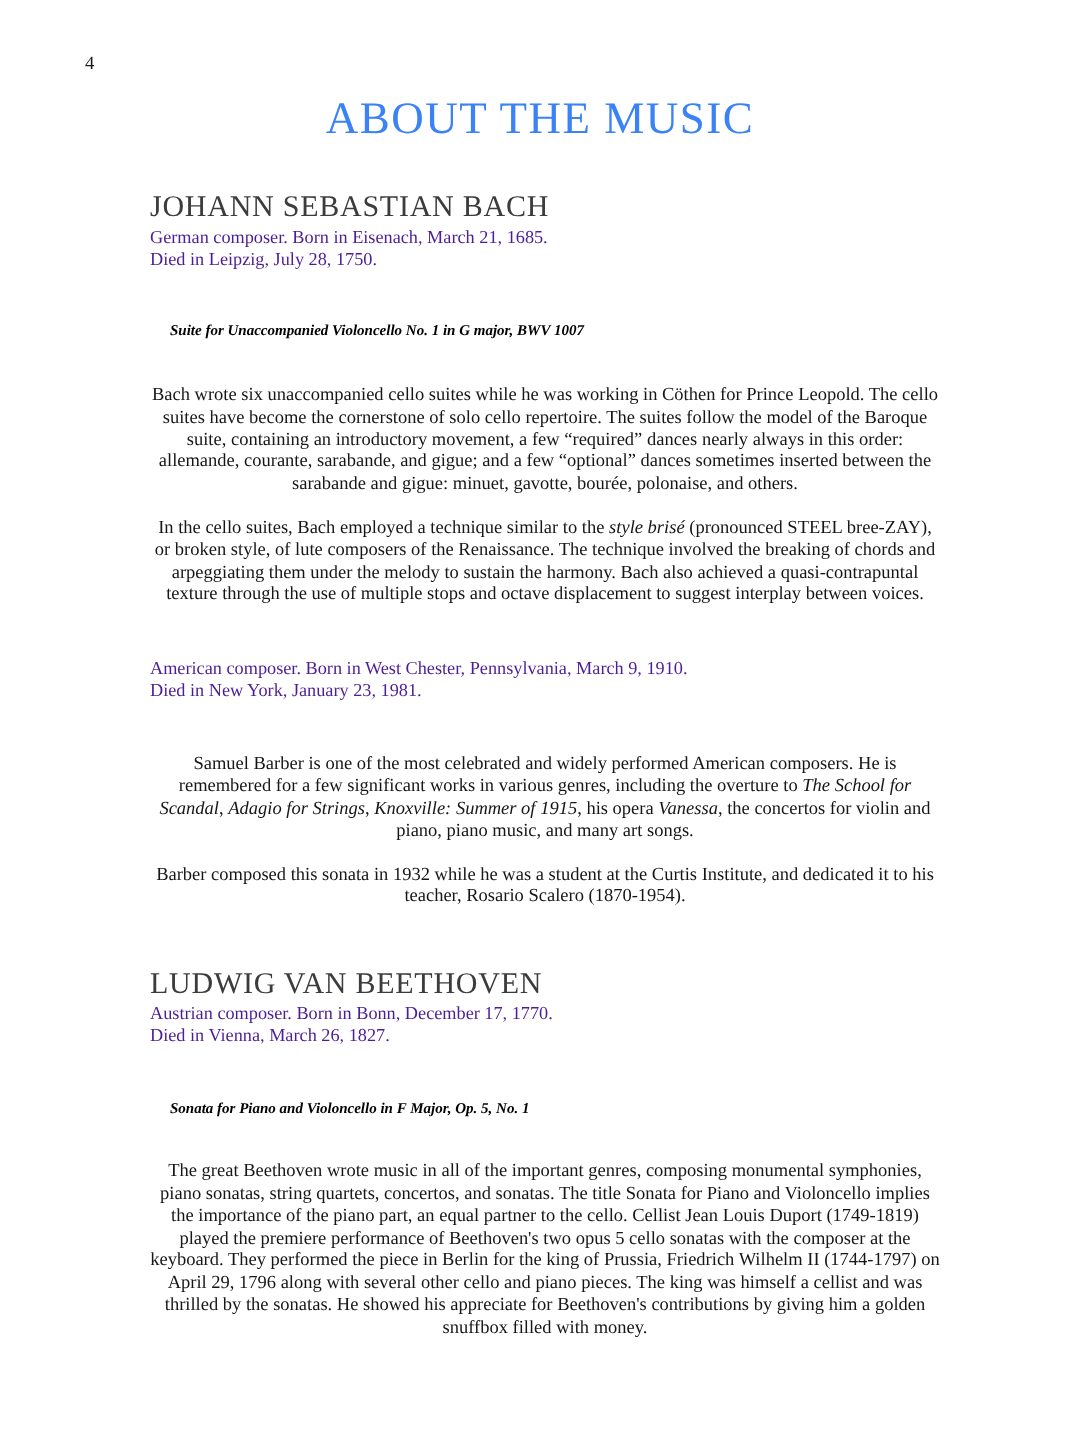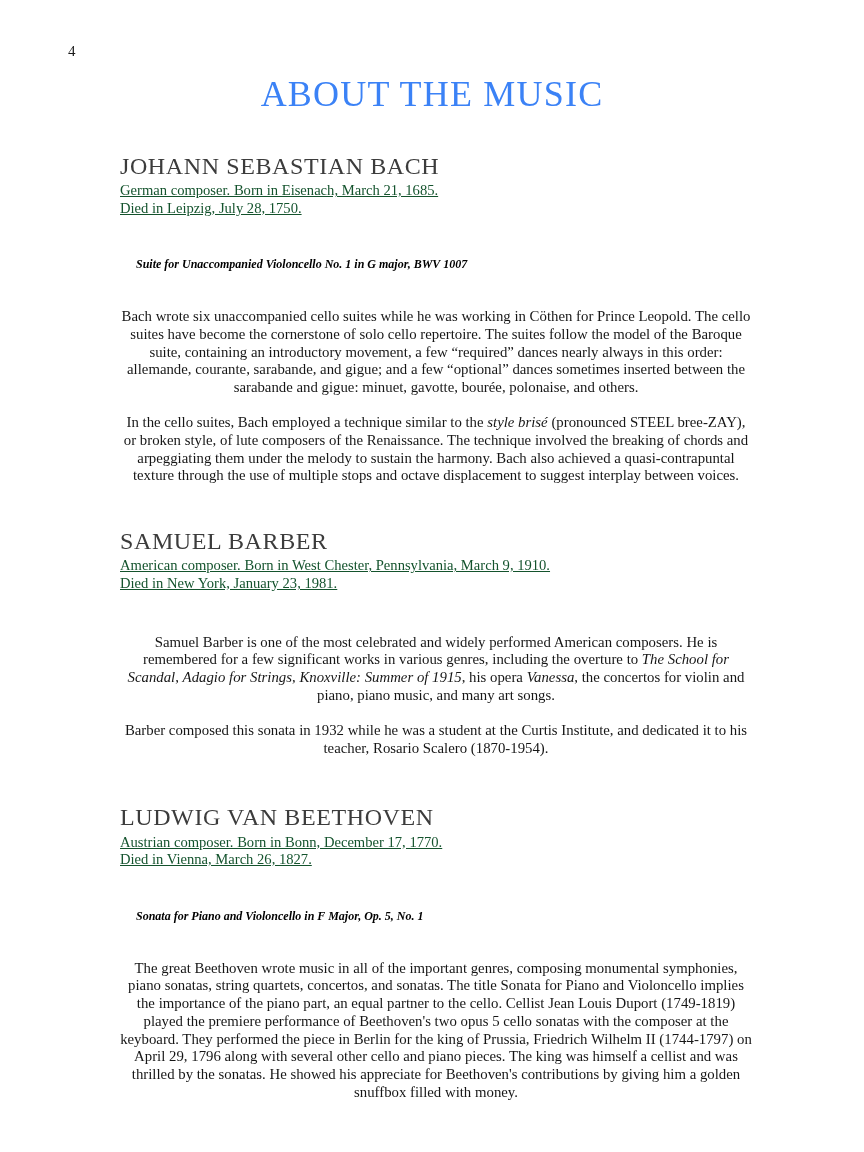--- a/index.html
+++ b/index.html
@@ -64,23 +64,22 @@
     color: #3c3c3c;
     line-height: 1.22;
     font-weight: normal;
     margin: 0 0 1px 0;
     white-space: nowrap;
   }
 
   .composer-dates {
     font-size: 14.6px;
     line-height: 17.6px;
-    color: #14532d;
+    color: #4c1d95;
     margin: 0;
-    text-decoration: underline;
   }
 
   .work-title {
     font-size: 12px;
     font-weight: bold;
     line-height: 17.6px;
     color: #000000;
     margin: 16px;
     font-style: italic;
   }
@@ -132,21 +131,20 @@
       <p class="body-text">Bach wrote six unaccompanied cello suites while he was working in Cöthen for Prince Leopold. The cello suites have become the cornerstone of solo cello repertoire. The suites follow the model of the Baroque suite, containing an introductory movement, a few “required” dances nearly always in this order: allemande, courante, sarabande, and gigue; and a few “optional” dances sometimes inserted between the sarabande and gigue: minuet, gavotte, bourée, polonaise, and others.</p>
 
       <div class="sp-para"></div>
 
       <p class="body-text"><span>In the cello suites, Bach employed a technique similar to the </span><em>style brisé</em><span> (pronounced STEEL bree-ZAY), or broken style, of lute composers of the Renaissance. The technique involved the breaking of chords and arpeggiating them under the melody to sustain the harmony. Bach also achieved a quasi-contrapuntal texture through the use of multiple stops and octave displacement to suggest interplay between voices.</span></p>
     </section>
 
     <div class="sp-section-bach"></div>
 
     <section class="composer-block">
-      <h2 class="composer-name">SAMUEL BARBER</h2>
       <p class="composer-dates">
         <span>American composer. Born in West Chester, Pennsylvania, March 9, 1910.</span><br>
         <span>Died in New York, January 23, 1981.</span>
       </p>
 
       <div class="sp-dates-to-work"></div>
 
 
       <div class="sp-work-to-body"></div>
 

